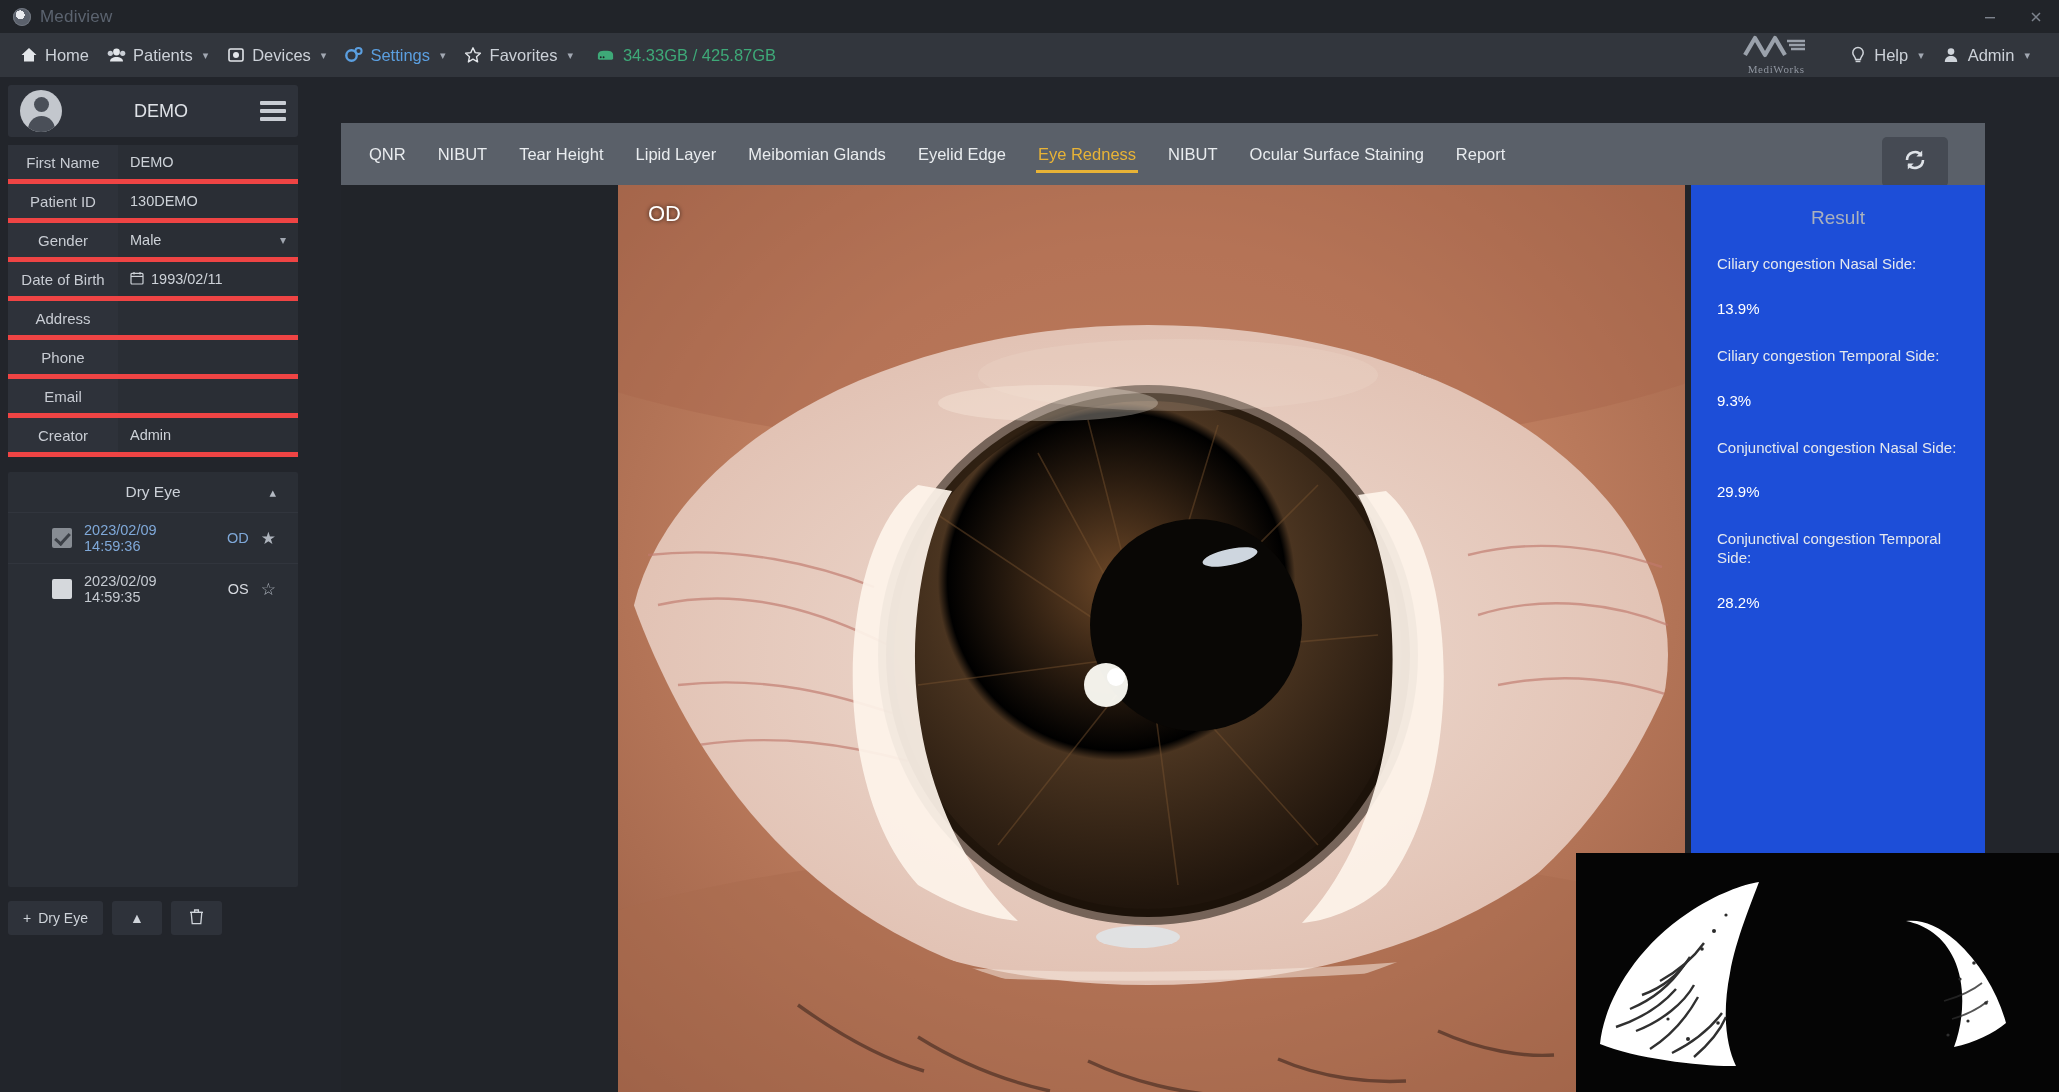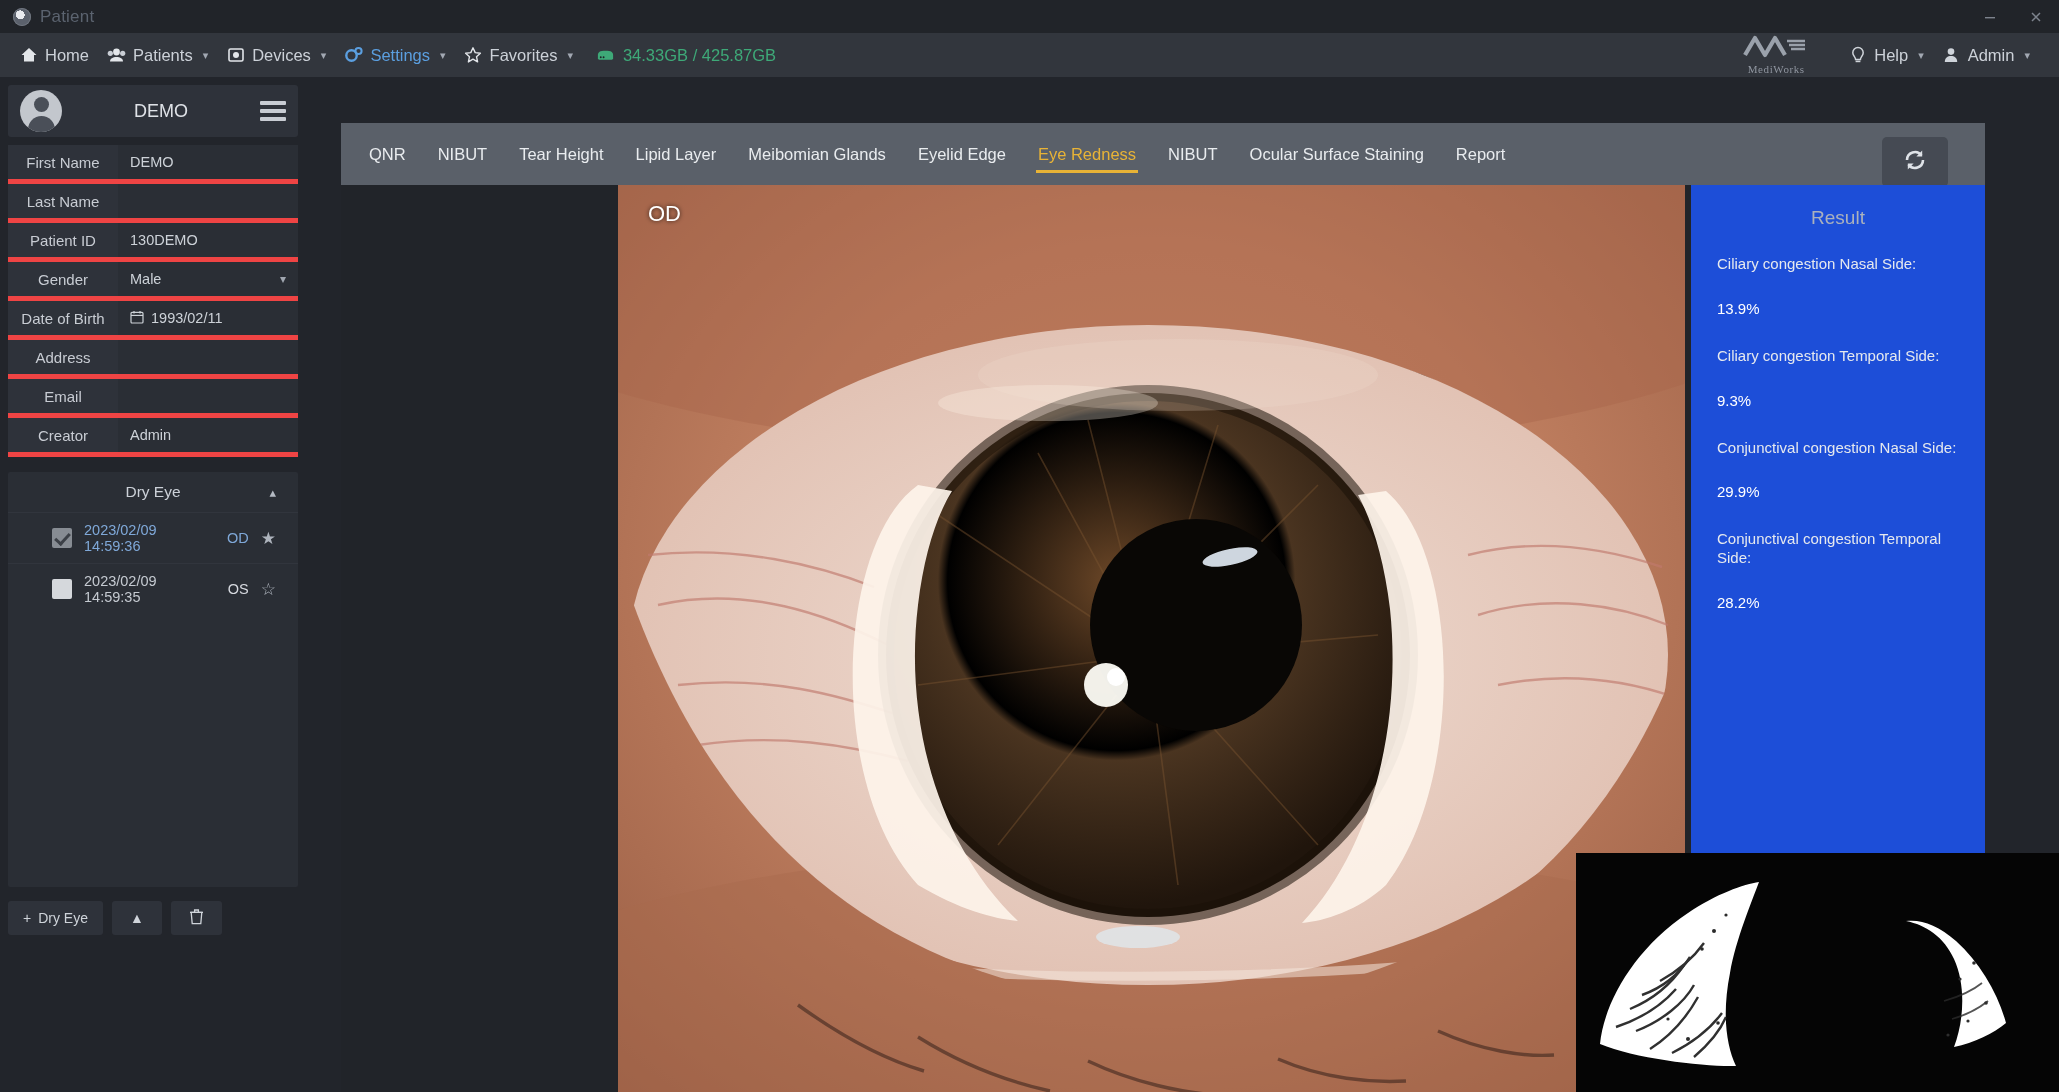--- a/index.html
+++ b/index.html
@@ -162,21 +162,21 @@
     background: #050505; overflow: hidden; z-index: 40;
   }
 </style>
 </head>
 <body>
 
 <div id="app">
 
   <div class="titlebar">
     <div class="tb-logo"></div>
-    <div class="tb-title">Patient</div>
+    <div class="tb-title">Mediview</div>
     <div class="tb-spacer"></div>
     <div class="tb-btn">
       <svg width="16" height="16" viewBox="0 0 16 16">
         <rect x="3" y="8" width="10" height="1.4" fill="#7d838d"></rect>
       </svg>
     </div>
     <div class="tb-btn">
       <svg width="16" height="16" viewBox="0 0 16 16">
         <path d="M4 4 L12 12 M12 4 L4 12" stroke="#7d838d" stroke-width="1.5" fill="none"></path>
       </svg>
@@ -298,26 +298,20 @@
     </div>
 
     <div>
       <div class="frow">
         <div class="flabel">First Name</div>
         <div class="fval">
           <span>DEMO</span>
         </div>
       </div>
       <div class="frow">
-        <div class="flabel">Last Name</div>
-        <div class="fval">
-          <span></span>
-        </div>
-      </div>
-      <div class="frow">
         <div class="flabel">Patient ID</div>
         <div class="fval">
           <span>130DEMO</span>
         </div>
       </div>
       <div class="frow">
         <div class="flabel">Gender</div>
         <div class="fval">
           <span>Male</span>
           <span class="caret">▾</span>
@@ -331,20 +325,26 @@
               <rect x="1" y="2.4" width="12" height="10.6" rx="1" fill="none" stroke="#cdd2d8" stroke-width="1.2"></rect>
               <path d="M1 5.4 H13" stroke="#cdd2d8" stroke-width="1.2"></path>
               <path d="M4 1 V3.6 M10 1 V3.6" stroke="#cdd2d8" stroke-width="1.2"></path>
             </svg>
           </span>
           <span>1993/02/11</span>
         </div>
       </div>
       <div class="frow">
         <div class="flabel">Address</div>
+        <div class="fval">
+          <span></span>
+        </div>
+      </div>
+      <div class="frow">
+        <div class="flabel">Phone</div>
         <div class="fval">
           <span></span>
         </div>
       </div>
       <div class="frow">
         <div class="flabel">Email</div>
         <div class="fval">
           <span></span>
         </div>
       </div>

